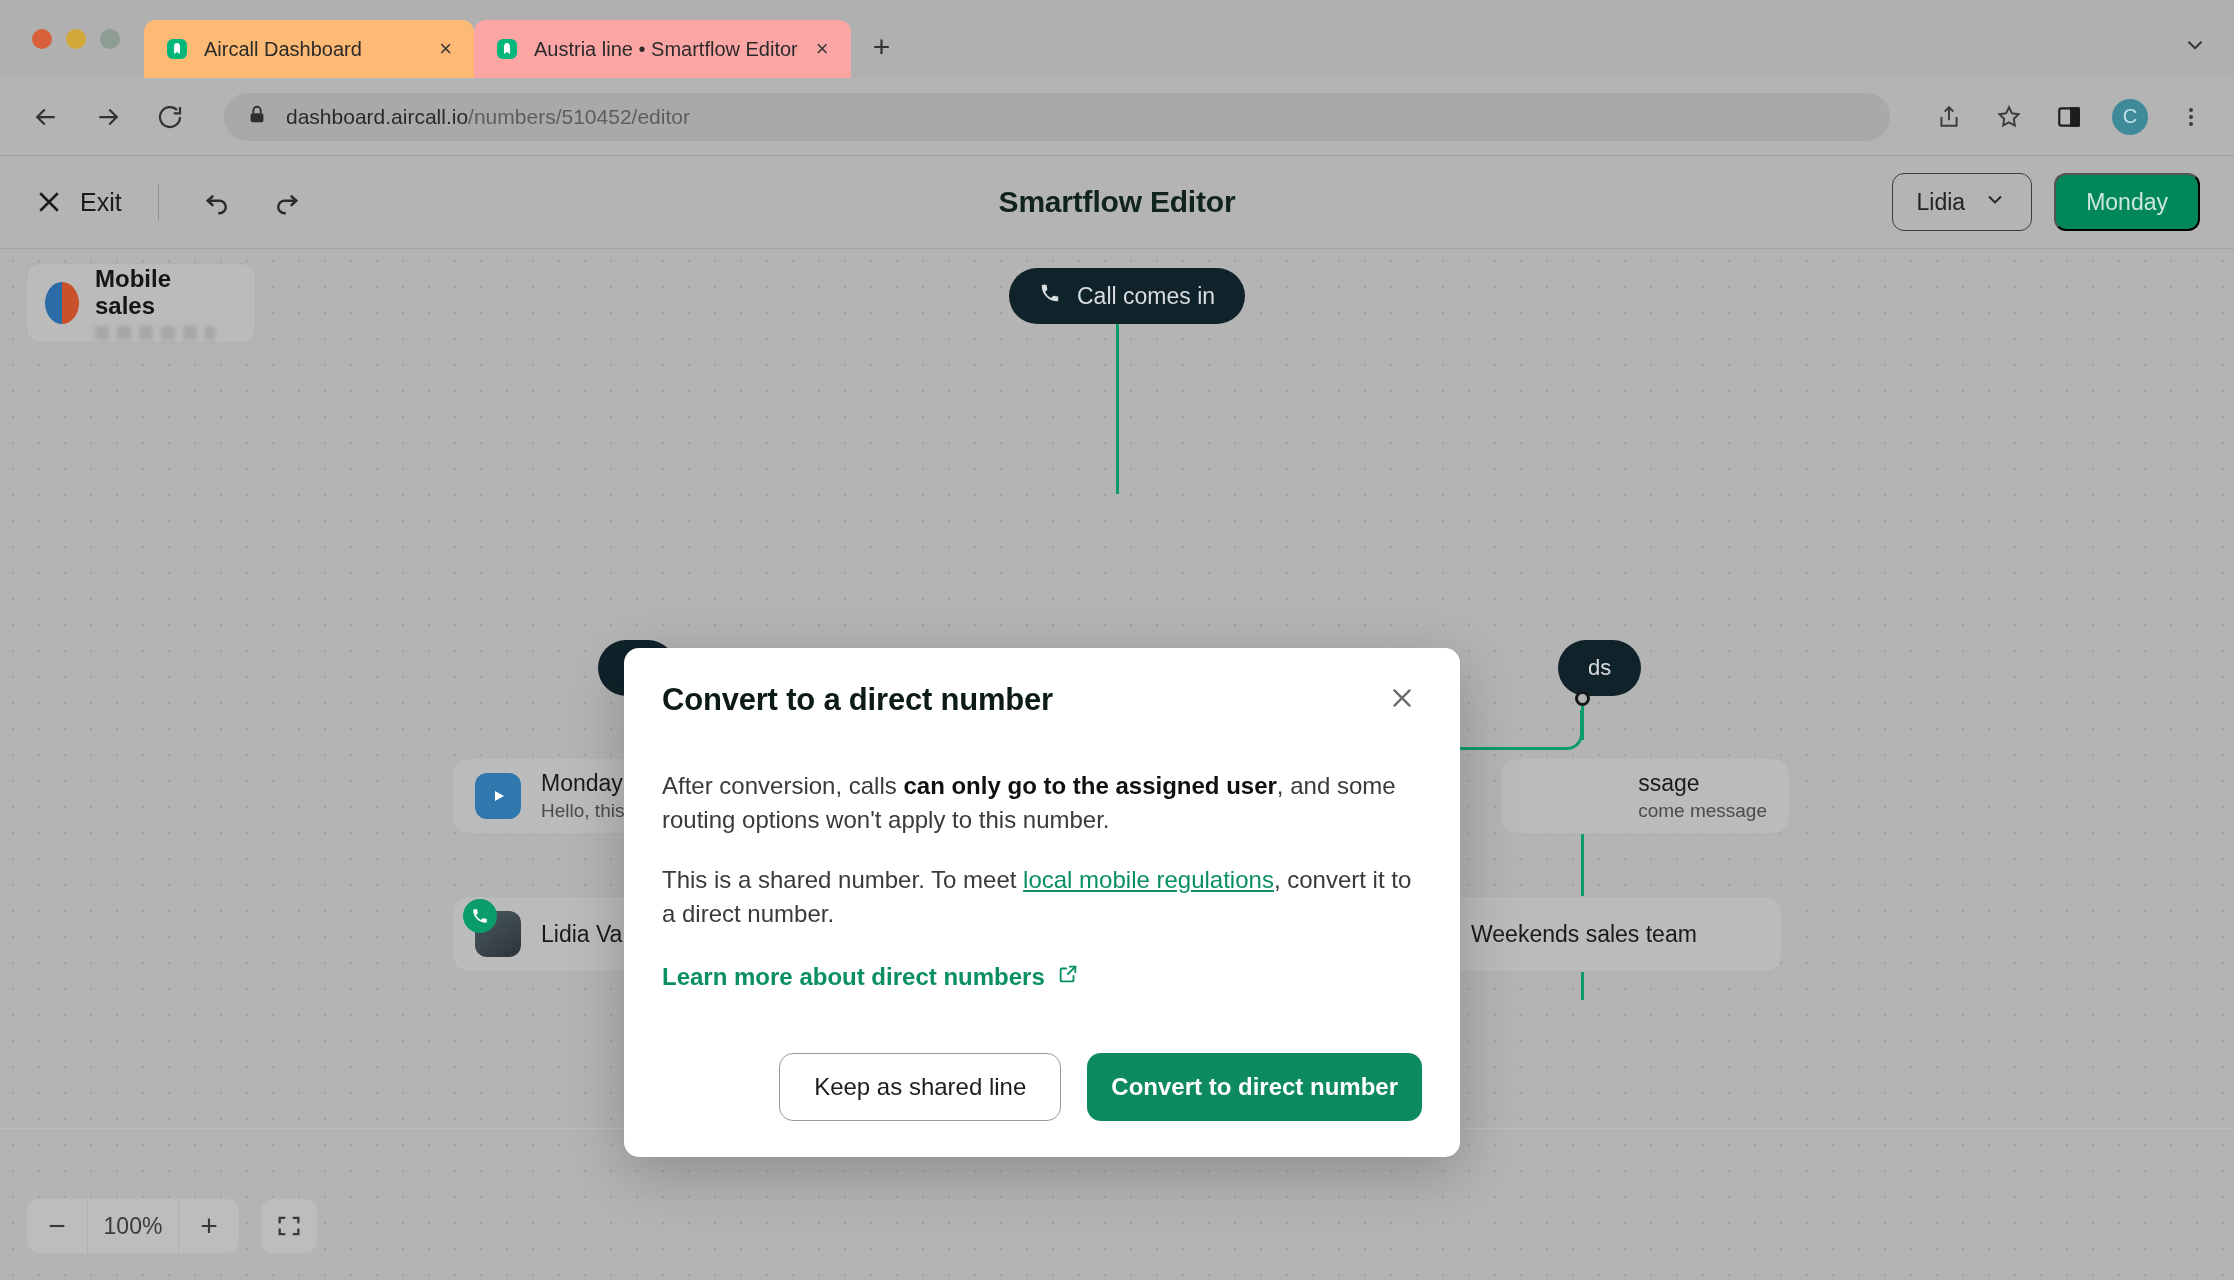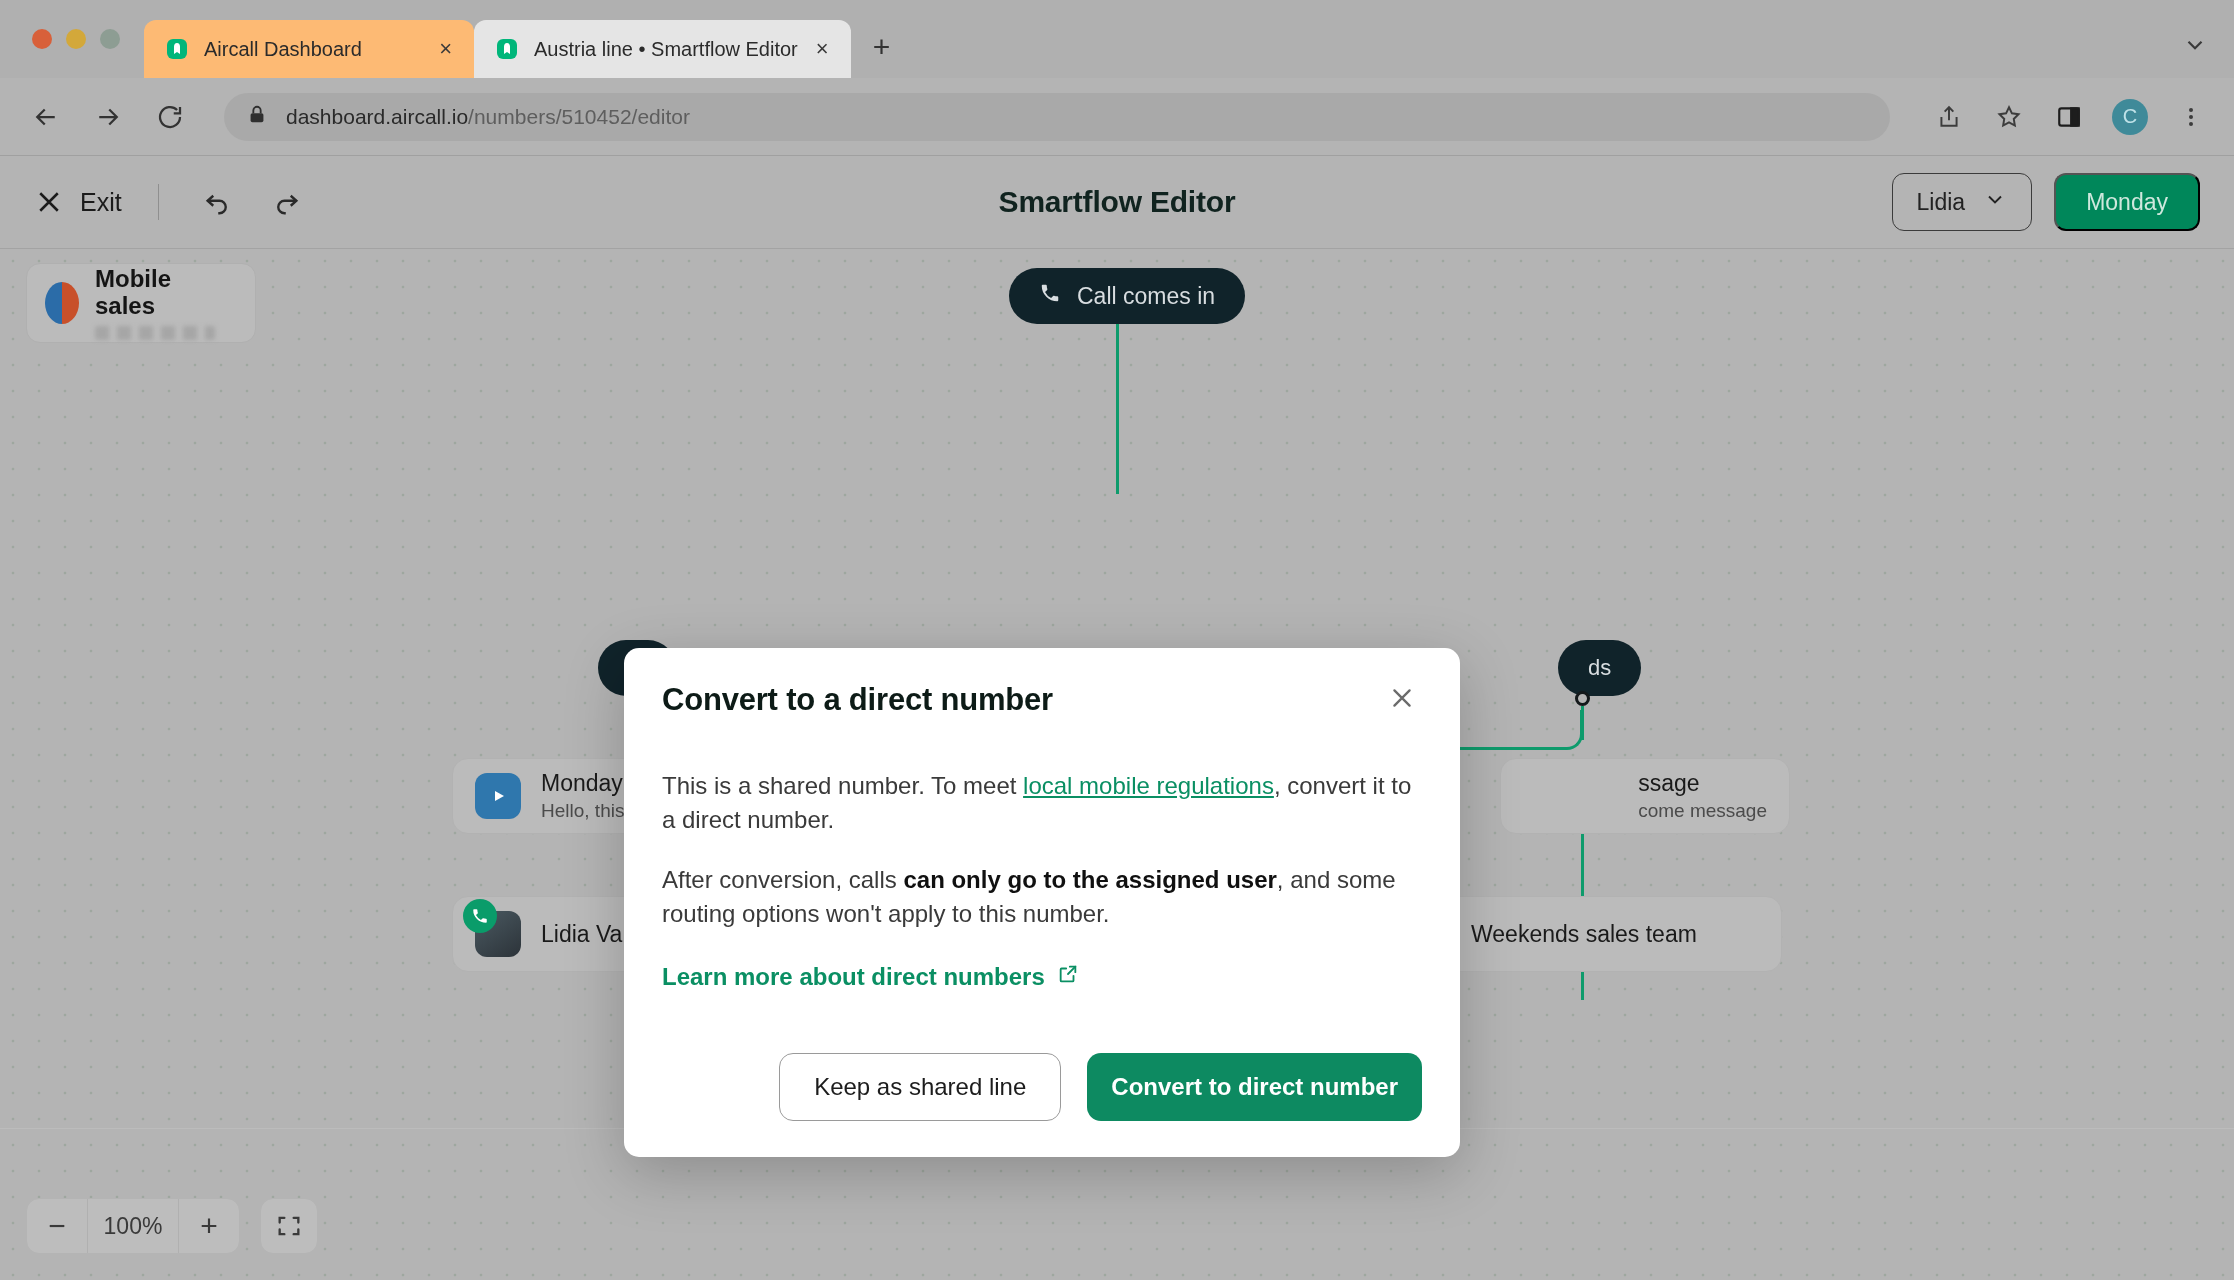--- a/index.html
+++ b/index.html
@@ -22,21 +22,21 @@
   .dot.red { background: #d8603a; }
   .dot.yellow { background: #d3a83a; }
   .dot.green { background: #8d9d93; }
 
   .tab {
     height: 58px; display: flex; align-items: center; gap: 14px;
     padding: 0 18px 0 20px; border-radius: 12px 12px 0 0;
     min-width: 330px; position: relative;
   }
   .tab.inactive { background: #fdba74; }
-  .tab.active { background: #e5e5e5; text-align: center; }
+  .tab.active { background: #fca5a5; text-align: center; }
   .tab-favicon {
     width: 26px; height: 26px; flex: 0 0 26px; display: flex;
     align-items: center; justify-content: center;
   }
   .tab-title {
     font-size: 20px; color: #2b2b2b; white-space: nowrap;
     overflow: hidden; text-overflow: ellipsis; flex: 1;
   }
   .tab-close { font-size: 22px; color: #3a3a3a; line-height: 1; padding: 4px; }
   .newtab { font-size: 30px; color: #333; padding: 0 22px; margin-bottom: 14px; }
@@ -473,23 +473,23 @@
       <div class="modal-head">
         <div class="modal-title">Convert to a direct number</div>
         <div class="modal-close">
           <svg width="28" height="28" viewBox="0 0 24 24" fill="none" stroke="#6b6b6b" stroke-width="2" stroke-linecap="round">
               <path d="M5.5 5.5l13 13M18.5 5.5l-13 13"></path>
             </svg>
         </div>
       </div>
 
       <div class="modal-body">
+        <p class="modal-p"><span>After conversion, calls </span><b>can only go to the assigned user</b><span>, and some routing options won't apply to this number.</span></p>
+
         <p class="modal-p"><span>This is a shared number. To meet </span><a class="inline-link">local mobile regulations</a><span>, convert it to a direct number.</span></p>
-
-        <p class="modal-p"><span>After conversion, calls </span><b>can only go to the assigned user</b><span>, and some routing options won't apply to this number.</span></p>
 
         <a class="learn-link">
           <span>Learn more about direct numbers</span>
           <span>
             <svg width="22" height="22" viewBox="0 0 24 24" fill="none" stroke="#0a8f63" stroke-width="2" stroke-linecap="round">
                 <path d="M14 4h6v6"></path>
                 <path d="M20 4l-8 8"></path>
                 <path d="M18 14v5a1 1 0 0 1-1 1H5a1 1 0 0 1-1-1V7a1 1 0 0 1 1-1h5"></path>
               </svg>
           </span>

